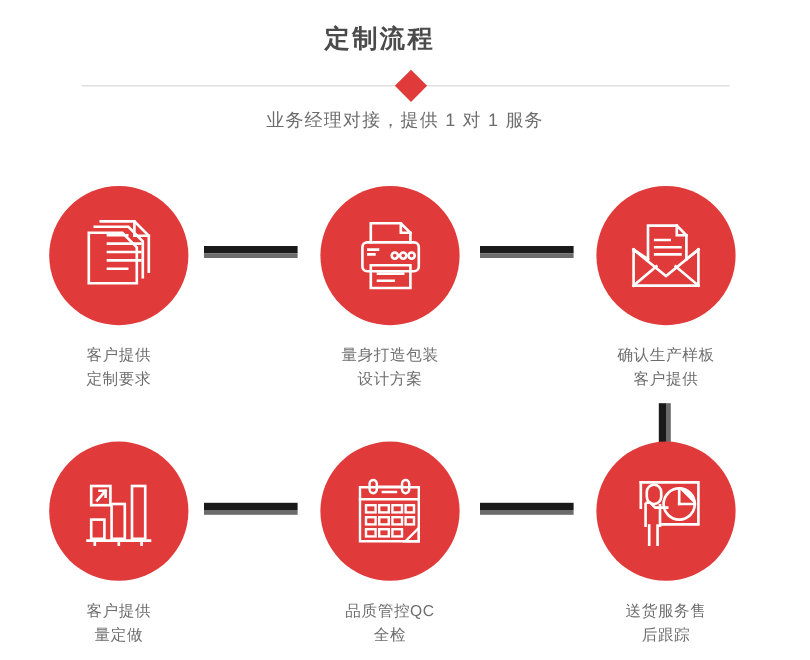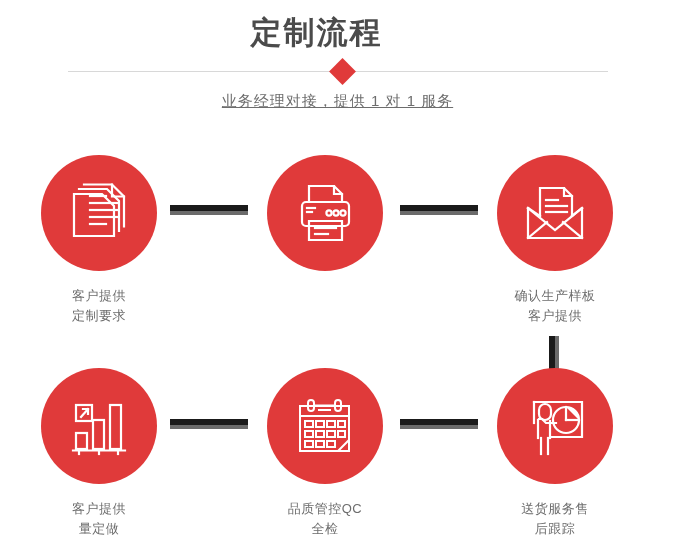--- a/index.html
+++ b/index.html
@@ -22,21 +22,21 @@
     top: 0;
     width: 675px;
     height: 130px;
   }
   .page-title {
     position: absolute;
     left: 0;
     top: 16px;
     width: 633px;
     text-align: center;
-    font-size: 31px;
+    font-size: 21px;
     font-weight: bold;
     color: #4b4b4b;
     letter-spacing: 2px;
     line-height: 34px;
   }
   .divider-wrap {
     position: absolute;
     left: 68px;
     top: 71px;
     width: 540px;
@@ -62,21 +62,20 @@
   .page-subtitle {
     position: absolute;
     left: 0;
     top: 90px;
     width: 675px;
     text-align: center;
     font-size: 15px;
     color: #6d6d6d;
     letter-spacing: 1px;
     line-height: 22px;
-    text-decoration: underline;
   }
 
   
   .flow {
     position: absolute;
     left: 0;
     top: 0;
     width: 675px;
     height: 392px;
   }
@@ -227,20 +226,22 @@
           <line x1="15" y1="32" x2="20" y2="32"></line>
           <circle cx="37" cy="33" r="2.6"></circle>
           <circle cx="44" cy="33" r="2.6"></circle>
           <circle cx="51" cy="33" r="2.6"></circle>
           <path d="M17 41 H50 V60 H17 Z"></path>
           <line x1="23" y1="48" x2="44" y2="48"></line>
           <line x1="23" y1="54" x2="36" y2="54"></line>
         </svg>
       </span>
     </div>
+    <div class="caption">量身打造包装
+设计方案</div>
   </div>
 
   <div class="node node-3">
     <div class="circle">
       <span>
         <svg width="66" height="66" viewBox="0 0 66 66" fill="none" stroke="#ffffff" stroke-width="2.2" stroke-linecap="square" stroke-linejoin="miter">
           <path d="M18 36 V8 H42 L50 16 V36"></path>
           <path d="M42 8 V16 H50"></path>
           <line x1="24" y1="20" x2="36" y2="20"></line>
           <line x1="24" y1="26" x2="45" y2="26"></line>

